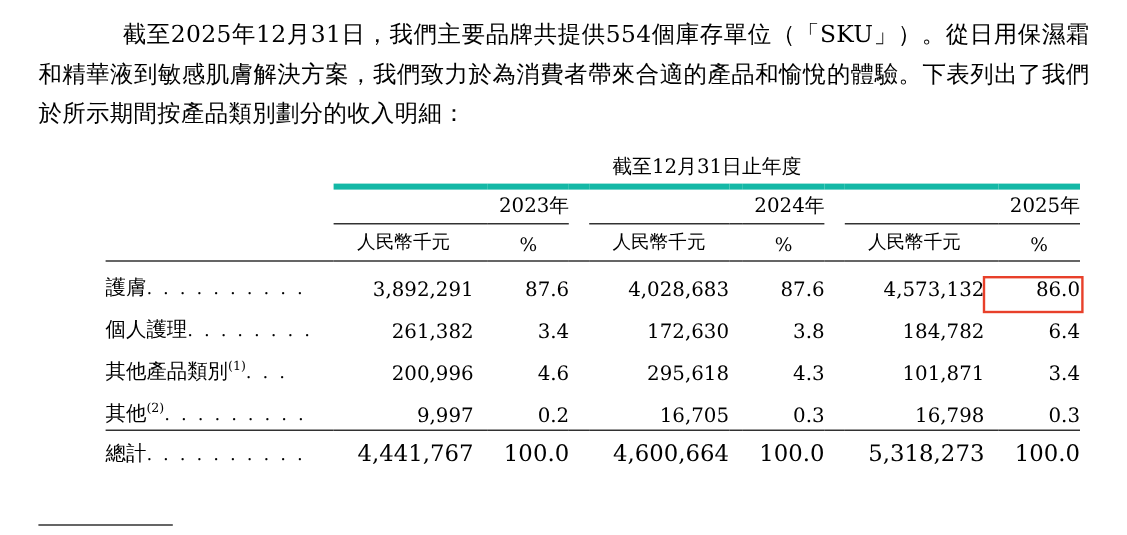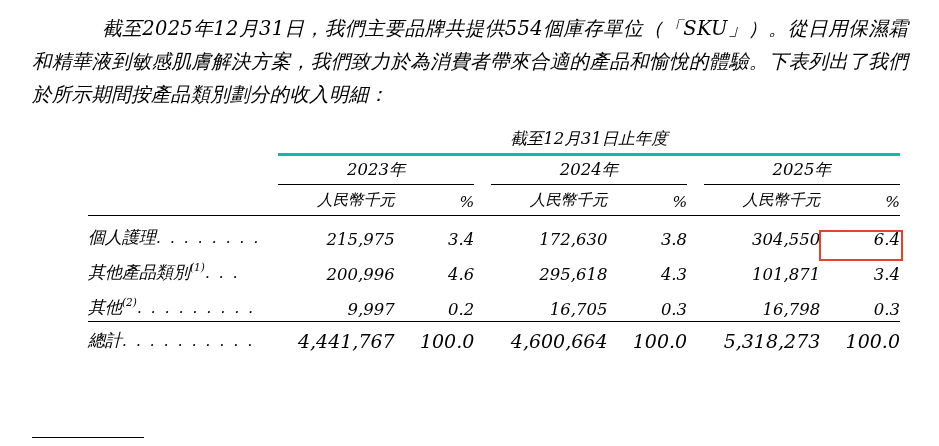--- a/index.html
+++ b/index.html
@@ -13,21 +13,20 @@
     font-family: "DejaVu Serif", "Liberation Serif", serif;
     color: #000000;
     position: relative;
     overflow: hidden;
   }
   .page {
     position: relative;
     width: 939px;
     height: 446px;
     box-sizing: border-box;
-    font-style: italic;
   }
   .para {
     position: absolute;
     left: 32px;
     top: 12px;
     width: 876px;
     font-size: 19.5px;
     line-height: 33px;
     text-align: justify;
     text-justify: inter-ideograph;
@@ -53,39 +52,38 @@
   }
 
   
   .hdr-top {
     text-align: center;
     font-size: 16.5px;
     font-weight: bold;
     padding-bottom: 3px !important;
   }
   .rule-top {
-    border-bottom: 3px solid #14b8a6;
+    border-bottom: 5px solid #14b8a6;
   }
   .yr {
-    text-align: center;
+    text-align: right;
     font-size: 16.5px;
     font-weight: bold;
     padding: 3px 0 3px 0 !important;
   }
   .yr-rule {
     border-bottom: 1px solid #000;
   }
   .unit {
     text-align: center;
     font-size: 15.5px;
     padding: 5px 0 4px 0 !important;
   }
   .unit-rule {
     border-bottom: 1px solid #000;
-    text-align: right;
   }
 
   .cat {
     text-align: left;
     font-size: 17px;
     white-space: nowrap;
     padding-top: 10px !important;
     padding-bottom: 2px !important;
   }
   .cat .leader {
@@ -177,33 +175,47 @@
       <td class="unit-rule"></td>
       <td class="unit unit-rule">人民幣千元</td>
       <td class="unit-rule"></td>
       <td class="unit unit-rule">%</td>
       <td class="unit-rule"></td>
       <td class="unit unit-rule">人民幣千元</td>
       <td class="unit-rule"></td>
       <td class="unit unit-rule">%</td>
     </tr>
 
+    <tr>
+      <td class="cat"><span>護膚</span><span class="leader">. . . . . . . . . .</span></td>
+      <td class="num">3,892,291</td>
+      <td></td>
+      <td class="num">87.6</td>
+      <td></td>
+      <td class="num">4,028,683</td>
+      <td></td>
+      <td class="num">87.6</td>
+      <td></td>
+      <td class="num">4,573,132</td>
+      <td></td>
+      <td class="num">86.0</td>
+    </tr>
 
 
     <tr>
       <td class="cat"><span>個人護理</span><span class="leader">. . . . . . . .</span></td>
-      <td class="num">215,975</td>
+      <td class="num">261,382</td>
       <td></td>
       <td class="num">3.4</td>
       <td></td>
       <td class="num">172,630</td>
       <td></td>
       <td class="num">3.8</td>
       <td></td>
-      <td class="num">304,550</td>
+      <td class="num">184,782</td>
       <td></td>
       <td class="num">6.4</td>
     </tr>
 
     <tr>
       <td class="cat"><span>其他產品類別</span><sup>(1)</sup><span class="leader">. . .</span></td>
       <td class="num">200,996</td>
       <td></td>
       <td class="num">4.6</td>
       <td></td>

